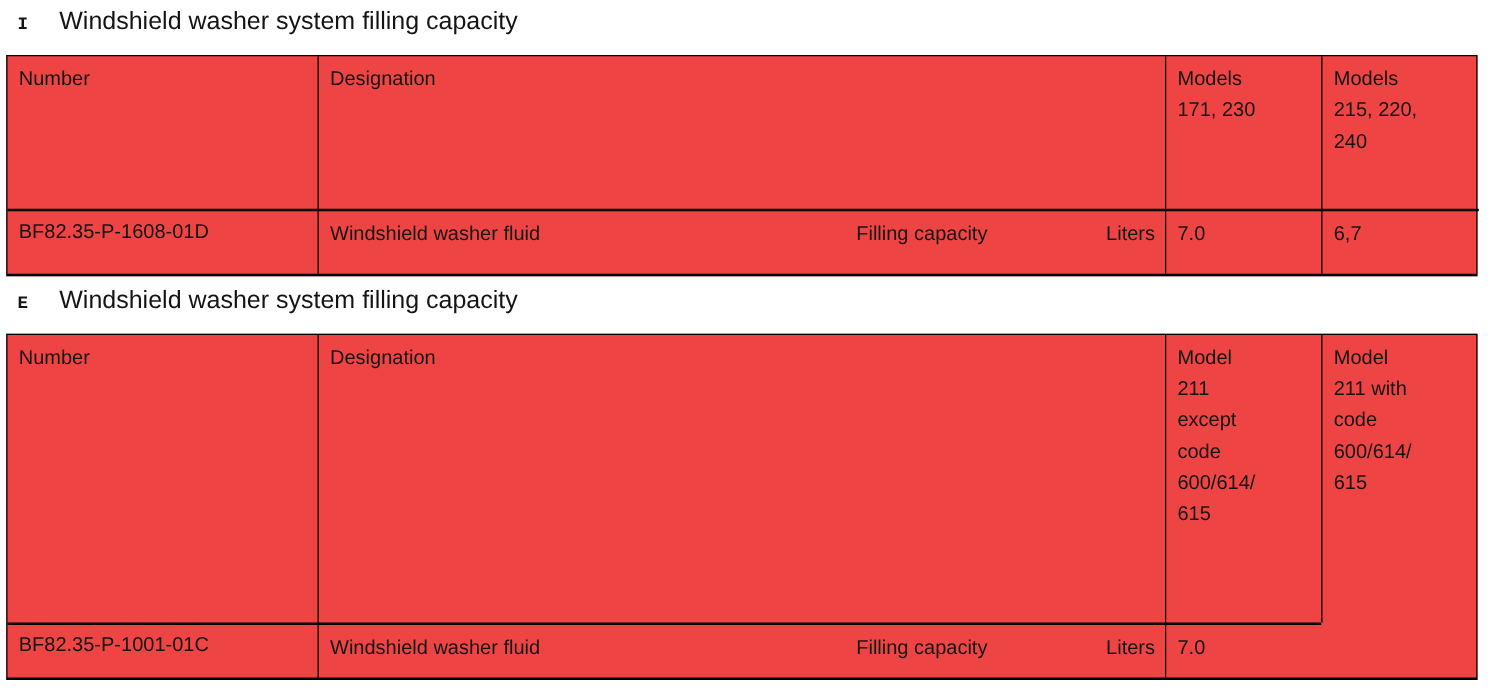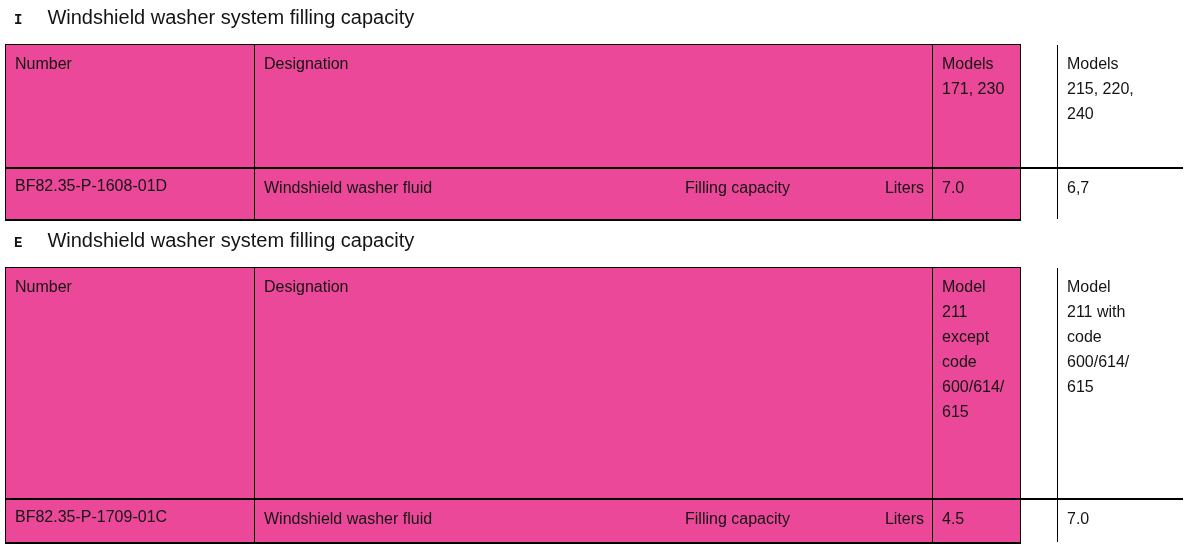--- a/index.html
+++ b/index.html
@@ -25,26 +25,26 @@
     font-family:"Liberation Mono", monospace;
     font-weight:700;
     font-size:14px;
   }
   .sec-title { font-size:20px; margin-left:25px; }
 
   .sec-heading.second { margin-top:10px; }
 
   
   .tbl {
-    width:1016px;
+    width:1177px;
     display:grid;
     grid-template-columns:248px 678px 125px 126px;
     border:1px solid #000;
     border-bottom-width:2px;
-    background:#ec4899;
+    background:#ef4444;
   }
   .tbl.t1 { grid-template-rows:122px 52px; }
   .tbl.t2 { grid-template-rows:230px 44px; }
 
   .tbl > div {
     border-left:1px solid #000;
     padding:6px 8px 0 9px;
     overflow:hidden;
     font-size:16px;
   }
@@ -124,28 +124,25 @@
         <div class="ln para">615</div>
       </div>
       <div>
         <div class="ln">Model</div>
         <div class="ln">211 with</div>
         <div class="ln para">code</div>
         <div class="ln para">600/614/</div>
         <div class="ln para">615</div>
       </div>
 
-      <div class="partnum">BF82.35-P-1709-01C</div>
+      <div class="partnum">BF82.35-P-1001-01C</div>
       <div class="desig-row">
         <span class="dname">Windshield washer fluid</span>
         <span class="dprop">Filling capacity</span>
         <span class="dunit">Liters</span>
-      </div>
-      <div>
-        <div class="ln">4.5</div>
       </div>
       <div>
         <div class="ln">7.0</div>
       </div>
     </div>
 
   </div>
 </div>
 
 </body></html>

